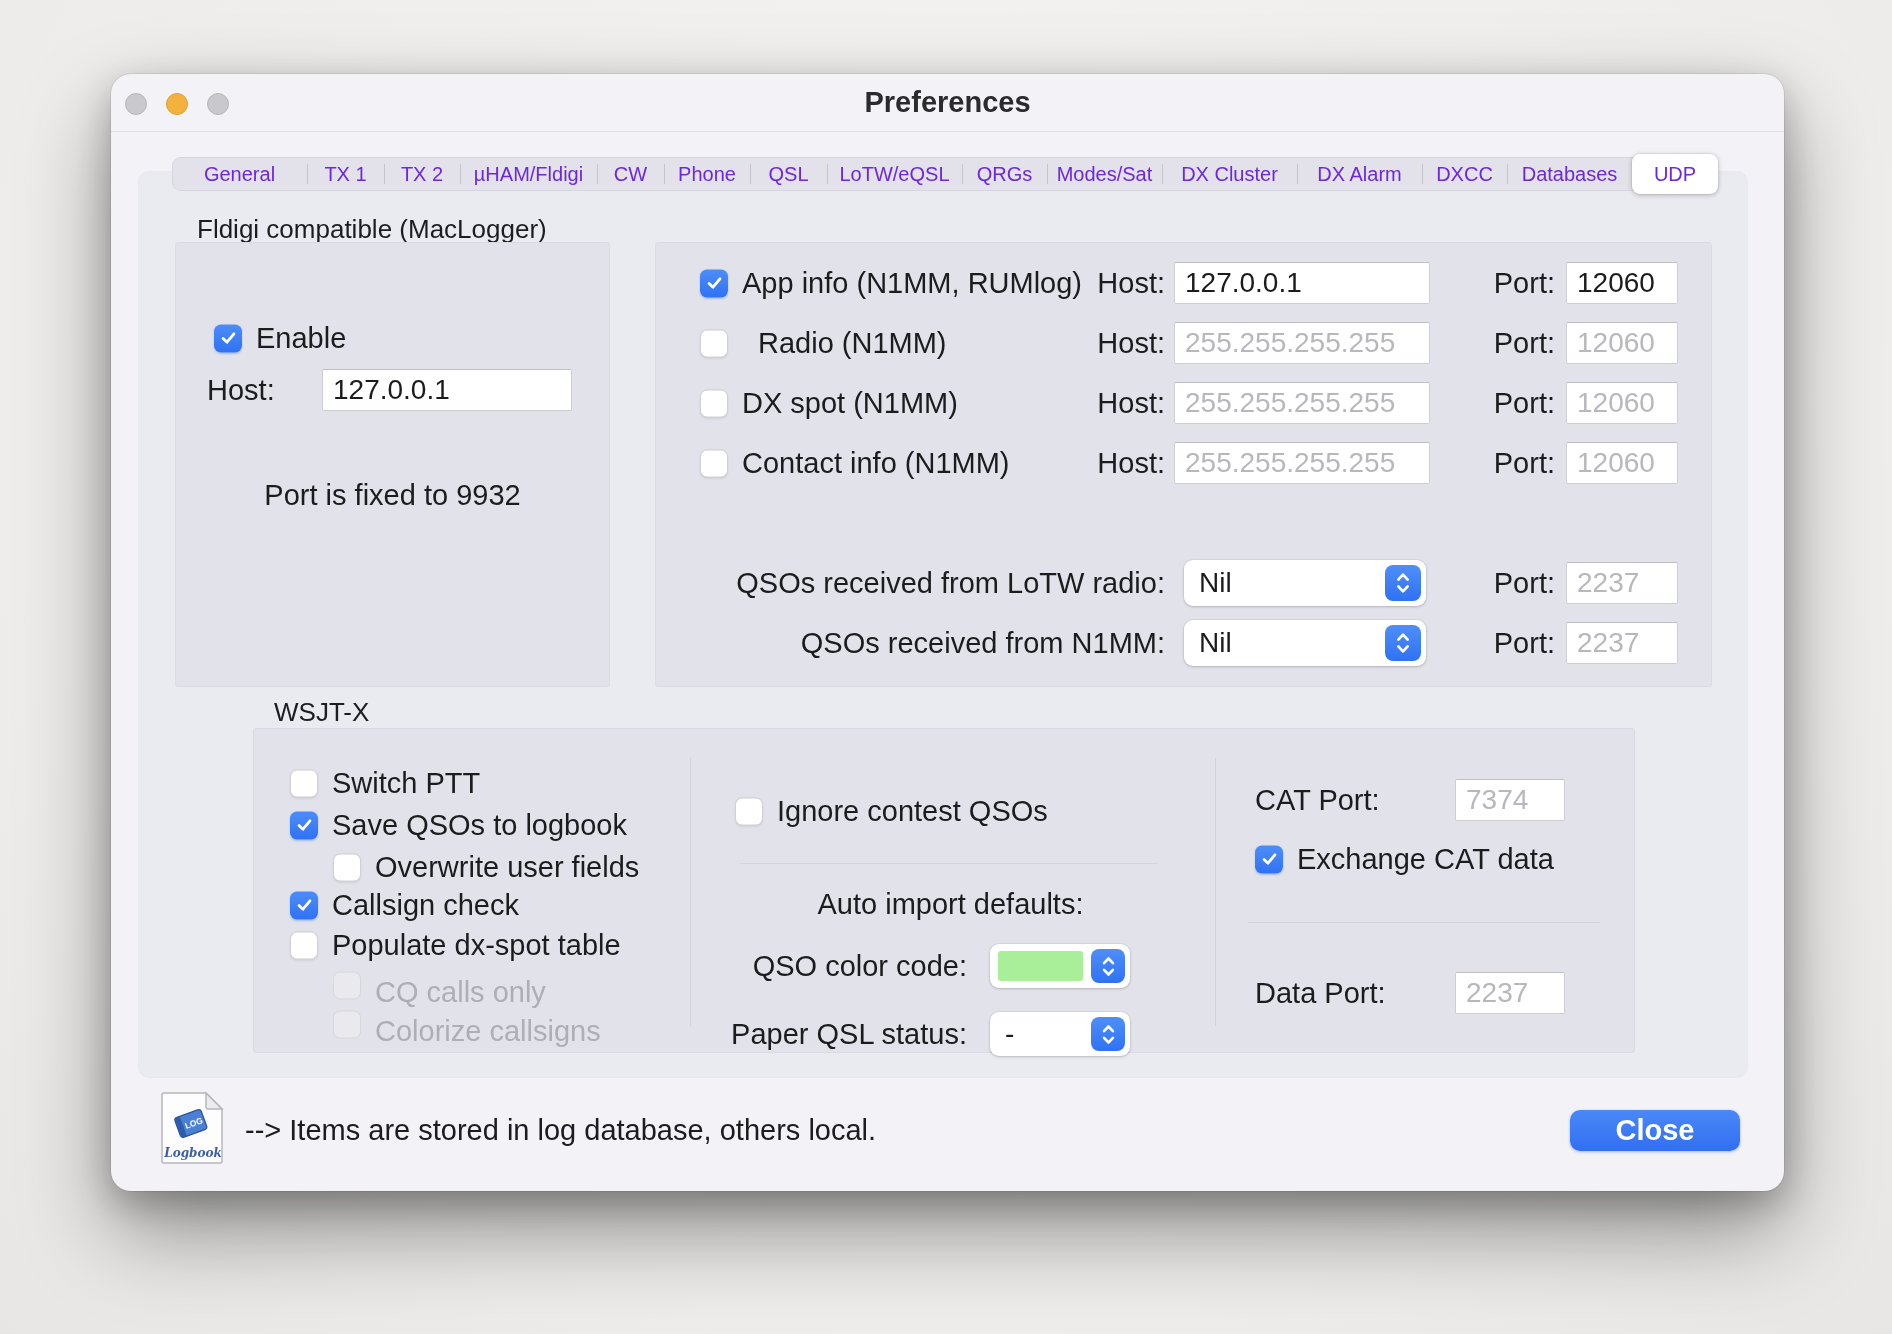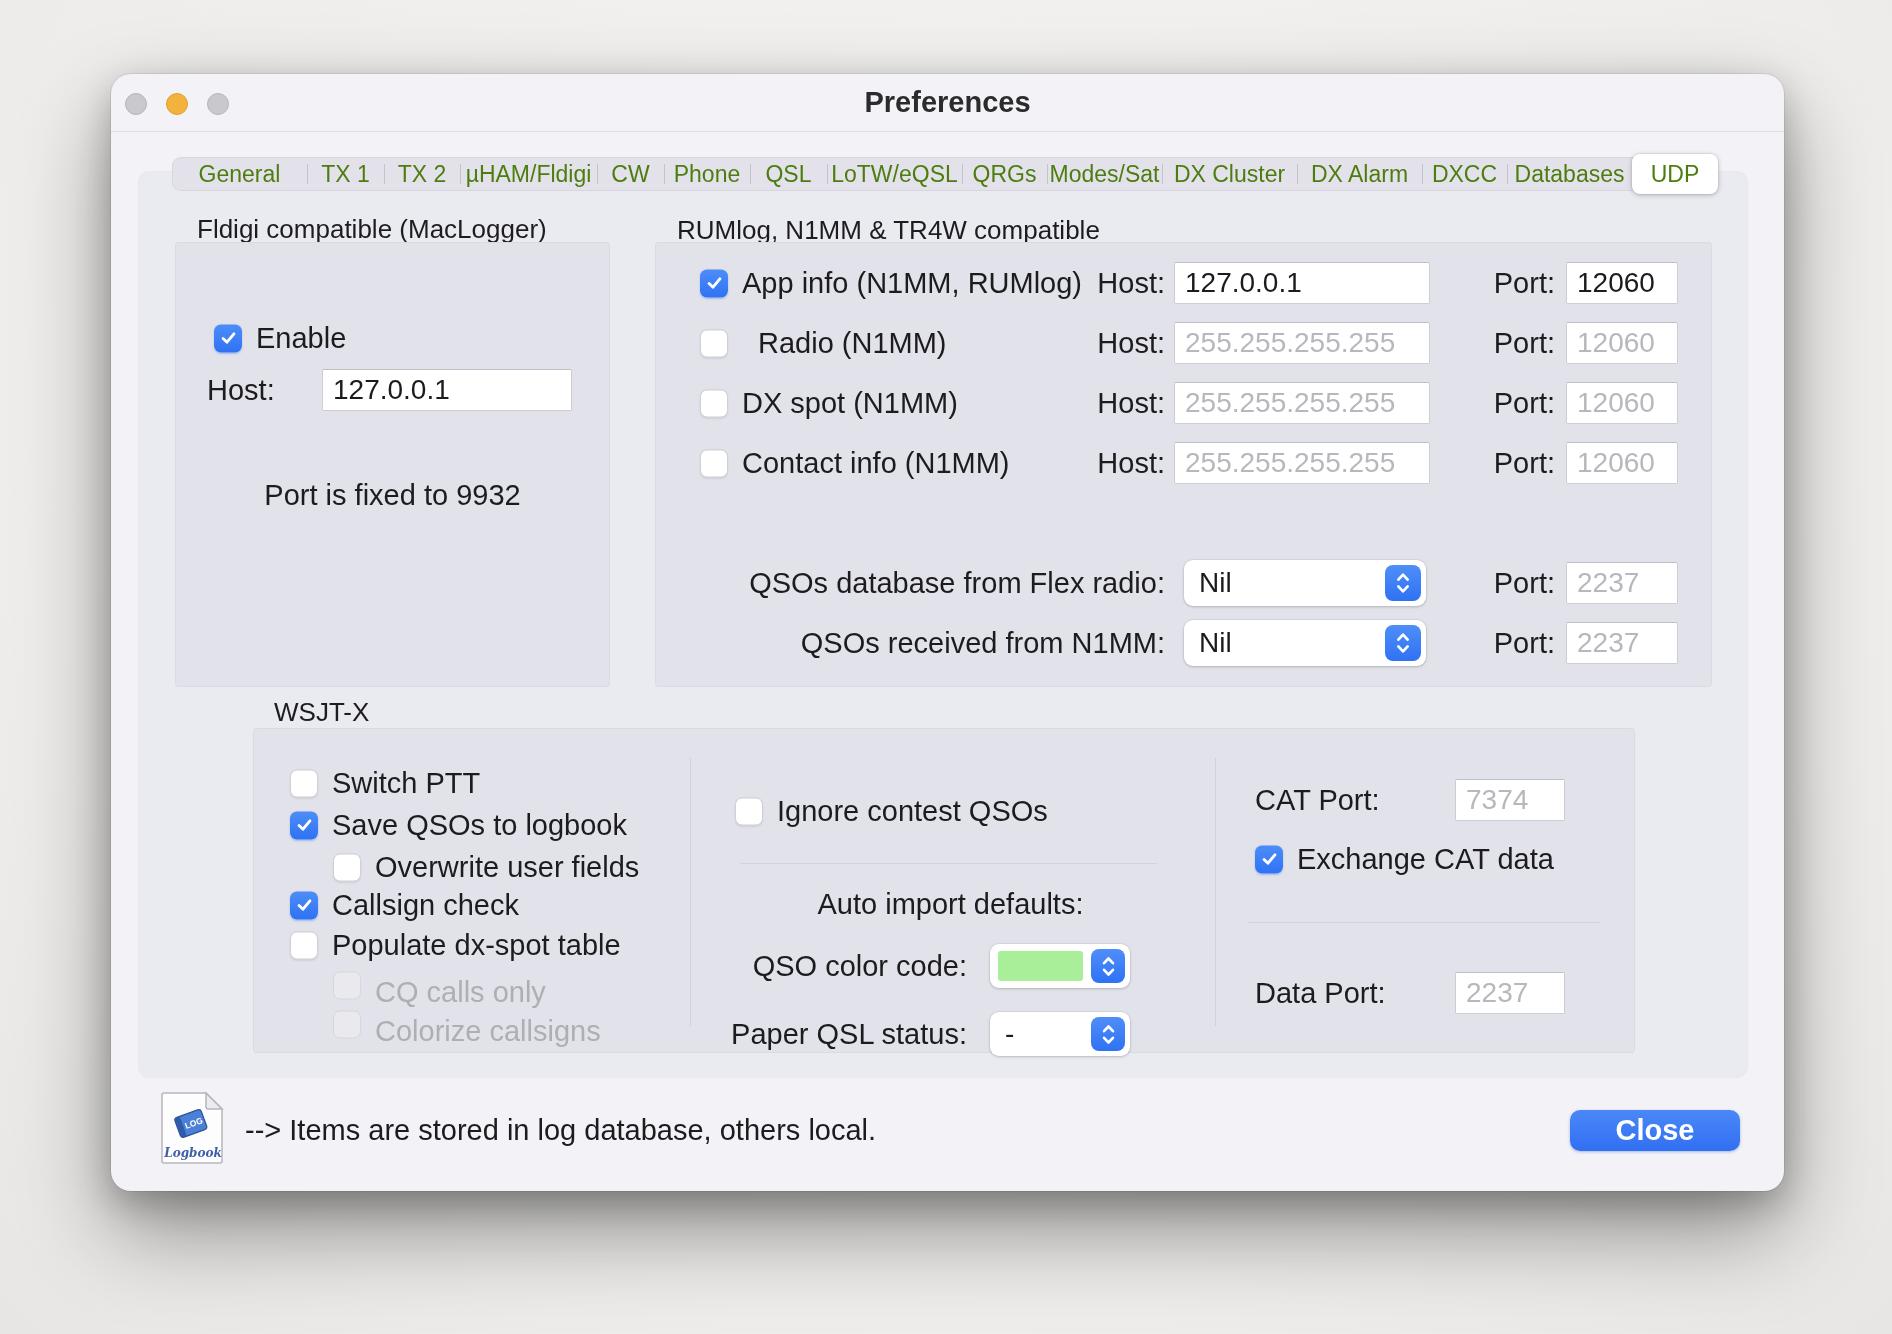--- a/index.html
+++ b/index.html
@@ -30,21 +30,21 @@
 
   
   .tabbar{
     position:absolute;left:61px;top:83px;width:1546px;height:34px;
     background:#e3e2ea;border-radius:9px;display:flex;align-items:stretch;
     box-shadow:inset 0 0 0 1px rgba(0,0,0,.05);
     z-index:3;
   }
   .tab{
     position:relative;display:flex;align-items:center;justify-content:center;
-    font-size:23px;color:#4d7c0f;white-space:nowrap;overflow:hidden;
+    font-size:20px;color:#6d28d9;white-space:nowrap;overflow:hidden;
     box-sizing:border-box;
   }
   .tab:not(:first-child)::before{
     content:"";position:absolute;left:0;top:22%;bottom:22%;width:1px;background:#c4c4ca;
   }
   .tab.selected{
     background:#ffffff;border-radius:8px;margin:-3px 0;z-index:2;
     box-shadow:0 1px 5px rgba(0,0,0,.25),0 0 0 1px rgba(0,0,0,.04);
   }
   .tab.selected::before{display:none;}
@@ -153,21 +153,20 @@
       </div>
       <div class="row" style="left:32px;top:148px;">
         <span class="lbl">Host:</span>
       </div>
       <input class="field" style="position: absolute; left: 147px; top: 127px; width: 250px; height: 42px;" value="127.0.0.1">
       <div class="row" style="left:0;top:253px;width:435px;justify-content:center;">
         <span class="lbl">Port is fixed to 9932</span>
       </div>
     </div>
 
-    <div class="sec-title" style="left:538px;top:43px;">RUMlog, N1MM &amp; TR4W compatible</div>
     <div class="gbox" style="left:516px;top:70px;width:1057px;height:445px;">
 
       <div class="row" style="left:45px;top:41px;">
         <span class="cb checked">
           <svg width="19" height="19" viewBox="0 0 14 14">
               <path d="M3 7.3 L5.9 10.1 L11 3.9" stroke="#ffffff" stroke-width="2.1" fill="none" stroke-linecap="round" stroke-linejoin="round"></path>
             </svg>
         </span>
         <span class="cb-label">App info (N1MM, RUMlog)</span>
       </div>
@@ -197,21 +196,21 @@
       <div class="row" style="left:45px;top:221px;">
         <span class="cb"></span>
         <span class="cb-label">Contact info (N1MM)</span>
       </div>
       <div class="rlabel" style="left:305px;top:221px;width:205px;">Host:</div>
       <input class="field" style="position: absolute; left: 519px; top: 200px; width: 256px; height: 42px;" placeholder="255.255.255.255">
       <div class="rlabel" style="left:795px;top:221px;width:105px;">Port:</div>
       <input class="field" style="position: absolute; left: 911px; top: 200px; width: 112px; height: 42px;" placeholder="12060">
 
 
-      <div class="rlabel" style="left:25px;top:341px;width:485px;">QSOs database from Flex radio:</div>
+      <div class="rlabel" style="left:25px;top:341px;width:485px;">QSOs received from LoTW radio:</div>
       <div class="popup" style="left:529px;top:341px;width:242px;height:46px;">
         <span class="pval">Nil</span>
         <span class="chev" style="width:36px;height:36px;">
           <svg width="22" height="26" viewBox="0 0 16 19">
               <path d="M4.6 7 L8 3.4 L11.4 7" stroke="#fff" stroke-width="2" fill="none" stroke-linecap="round" stroke-linejoin="round"></path>
               <path d="M4.6 12 L8 15.6 L11.4 12" stroke="#fff" stroke-width="2" fill="none" stroke-linecap="round" stroke-linejoin="round"></path>
             </svg>
         </span>
       </div>
       <div class="rlabel" style="left:795px;top:341px;width:105px;">Port:</div>

